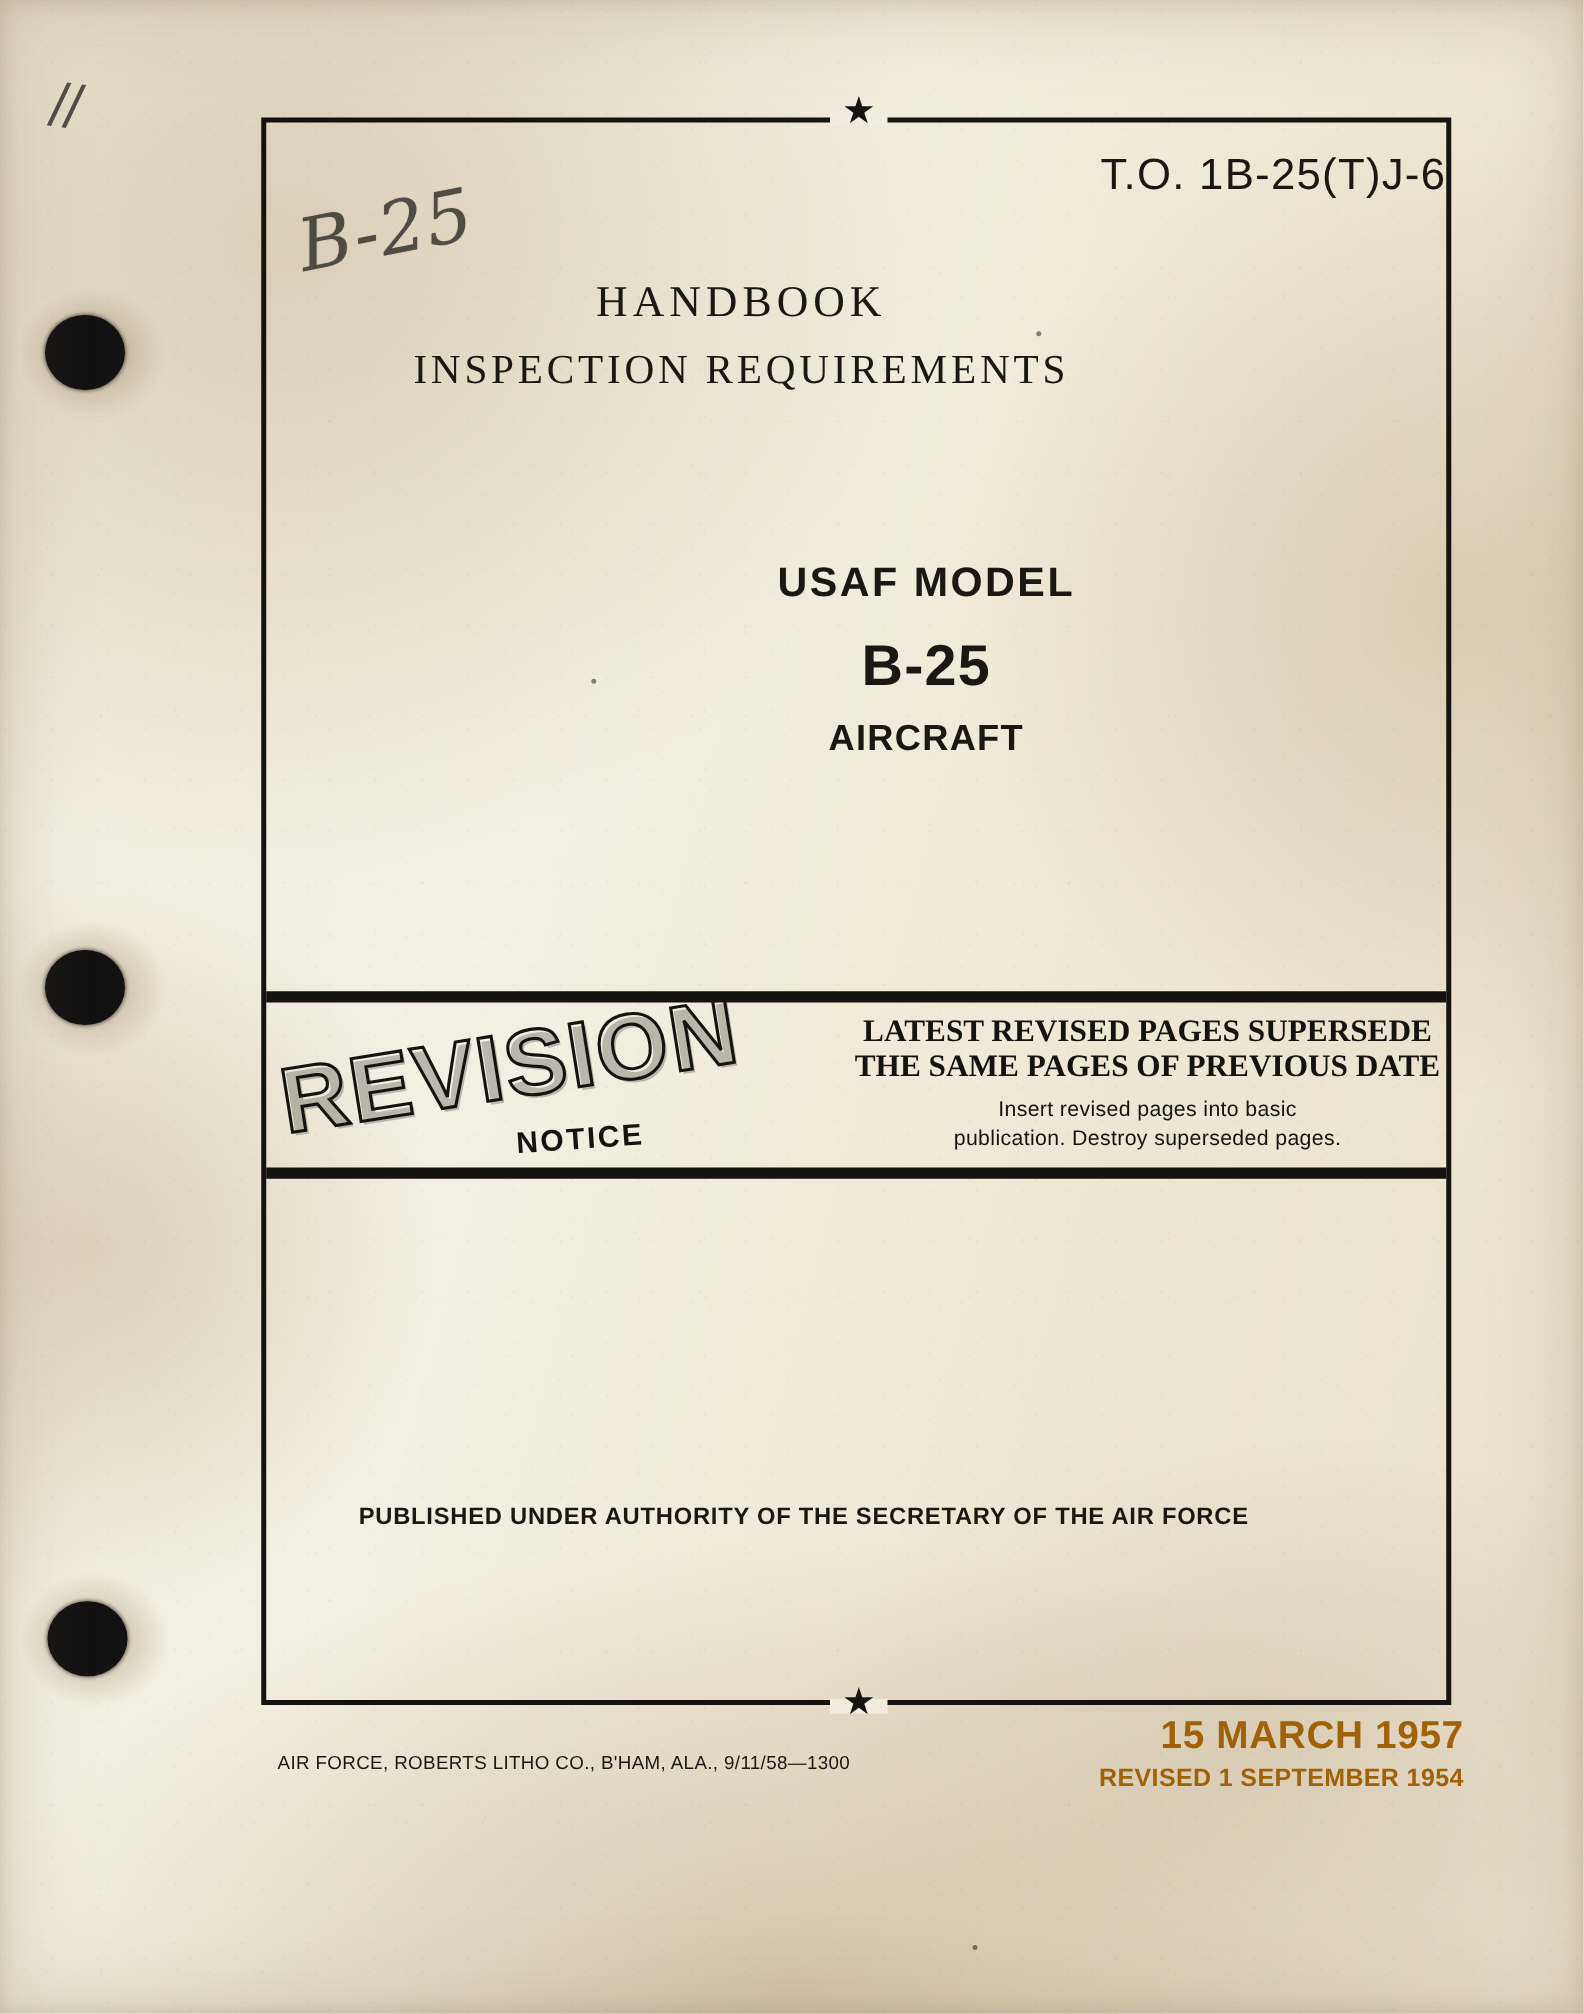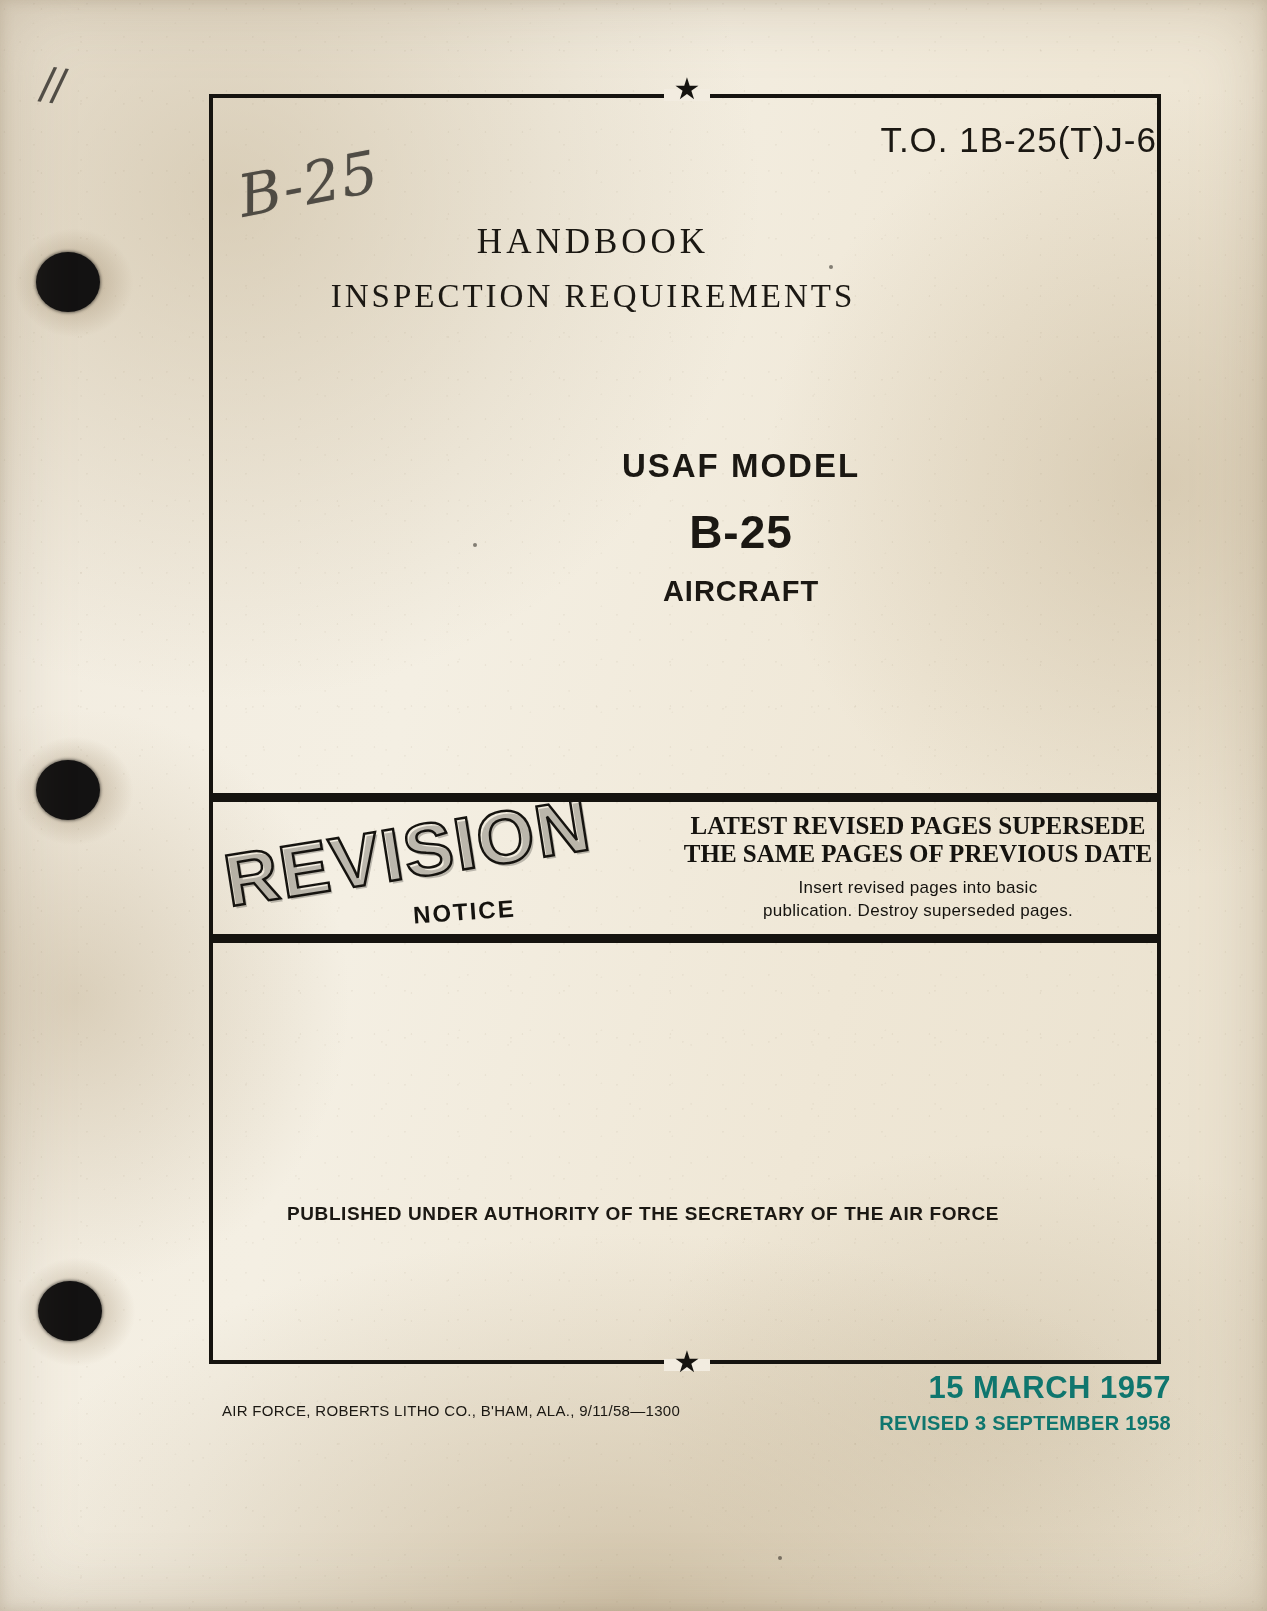--- a/index.html
+++ b/index.html
@@ -265,21 +265,21 @@
     font-size: 15px;
     letter-spacing: 0.3px;
     color: #1b1813;
     margin-top: 19px;
   }
   .date-block {
     position: absolute;
     right: 96px;
     top: 1370px;
     text-align: right;
-    color: #0f766e;
+    color: #a16207;
   }
   .date-main {
     font-family: "Liberation Sans", sans-serif;
     font-weight: bold;
     font-size: 31px;
     letter-spacing: 0.5px;
   }
   .date-revised {
     margin-top: 6px;
     font-family: "Liberation Sans", sans-serif;
@@ -343,19 +343,19 @@
         </div>
       </div>
     </div>
   </div>
 
   <div class="authority">PUBLISHED UNDER AUTHORITY OF THE SECRETARY OF THE AIR FORCE</div>
 
   <div class="printer">AIR FORCE, ROBERTS LITHO CO., B'HAM, ALA., 9/11/58—1300</div>
   <div class="date-block">
     <div class="date-main">15 MARCH 1957</div>
-    <div class="date-revised">REVISED 3 SEPTEMBER 1958</div>
+    <div class="date-revised">REVISED 1 SEPTEMBER 1954</div>
   </div>
 
   <div class="dot-mark" style="left:778px; top:1556px;"></div>
 
   <div class="edge-shadow"></div>
 </div>
 
 </body></html>

